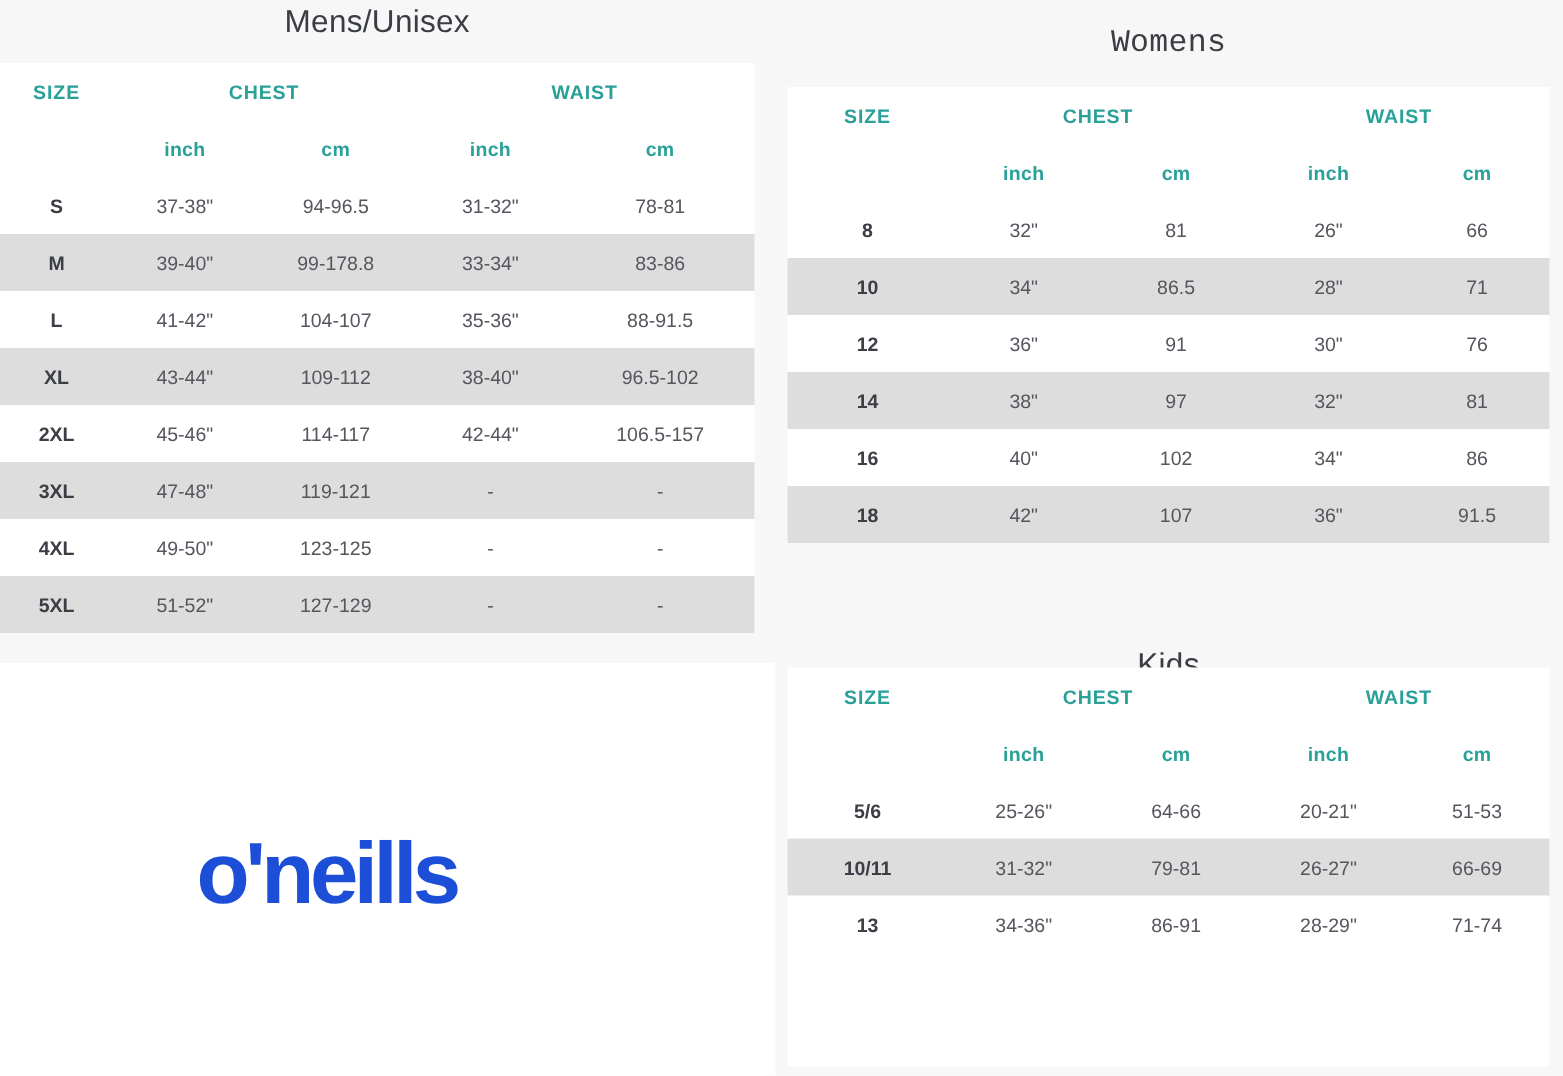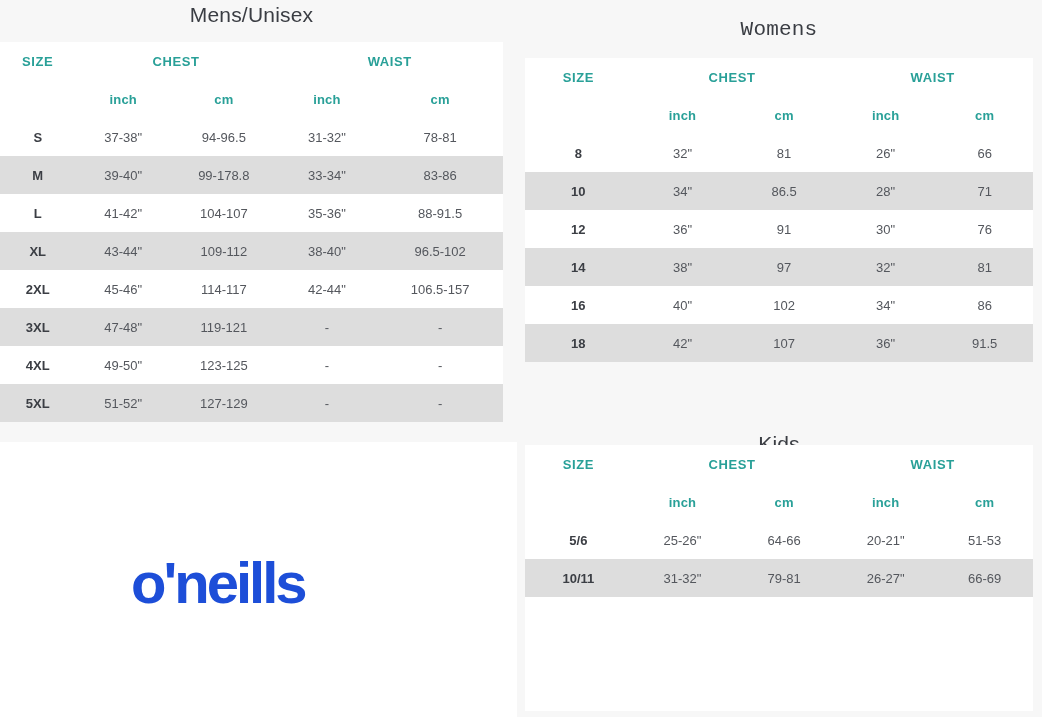--- a/index.html
+++ b/index.html
@@ -230,16 +230,23 @@
         <div class="tcell">20-21"</div>
         <div class="tcell">51-53</div>
       </div>
       <div class="trow striped">
         <div class="tcell size-cell">10/11</div>
         <div class="tcell">31-32"</div>
         <div class="tcell">79-81</div>
         <div class="tcell">26-27"</div>
         <div class="tcell">66-69</div>
       </div>
+      <div class="trow">
+        <div class="tcell size-cell">13</div>
+        <div class="tcell">34-36"</div>
+        <div class="tcell">86-91</div>
+        <div class="tcell">28-29"</div>
+        <div class="tcell">71-74</div>
+      </div>
     </div>
 </div>
 
 <div id="logo">o'neills</div>
 
 </body></html>

